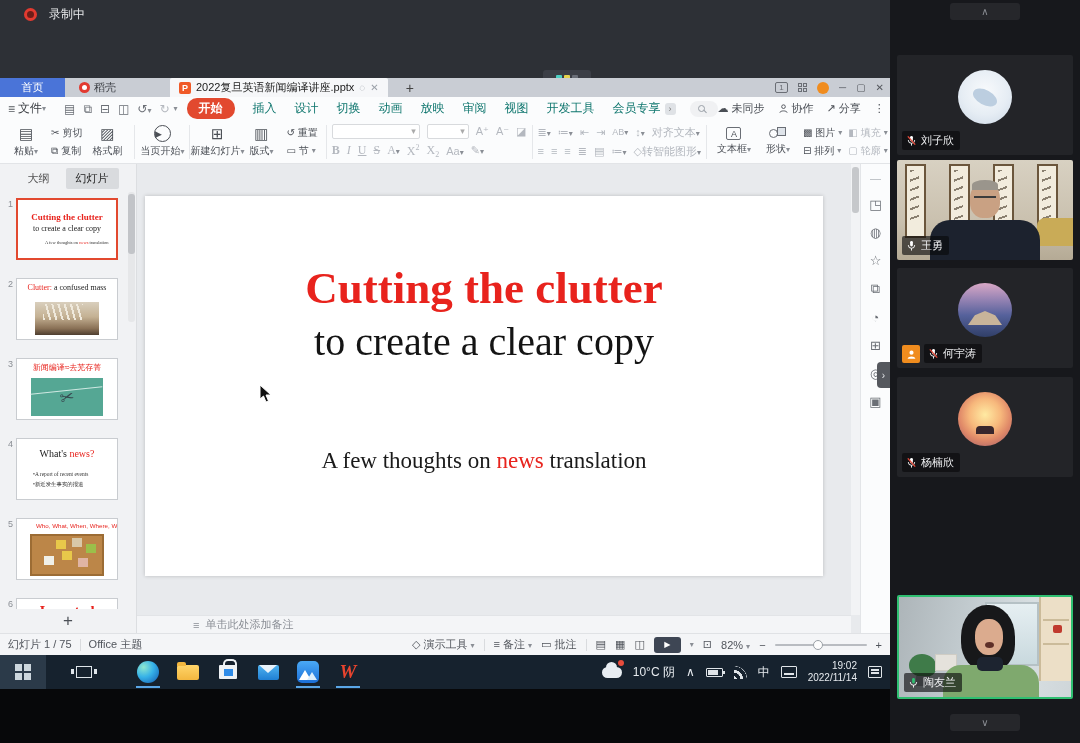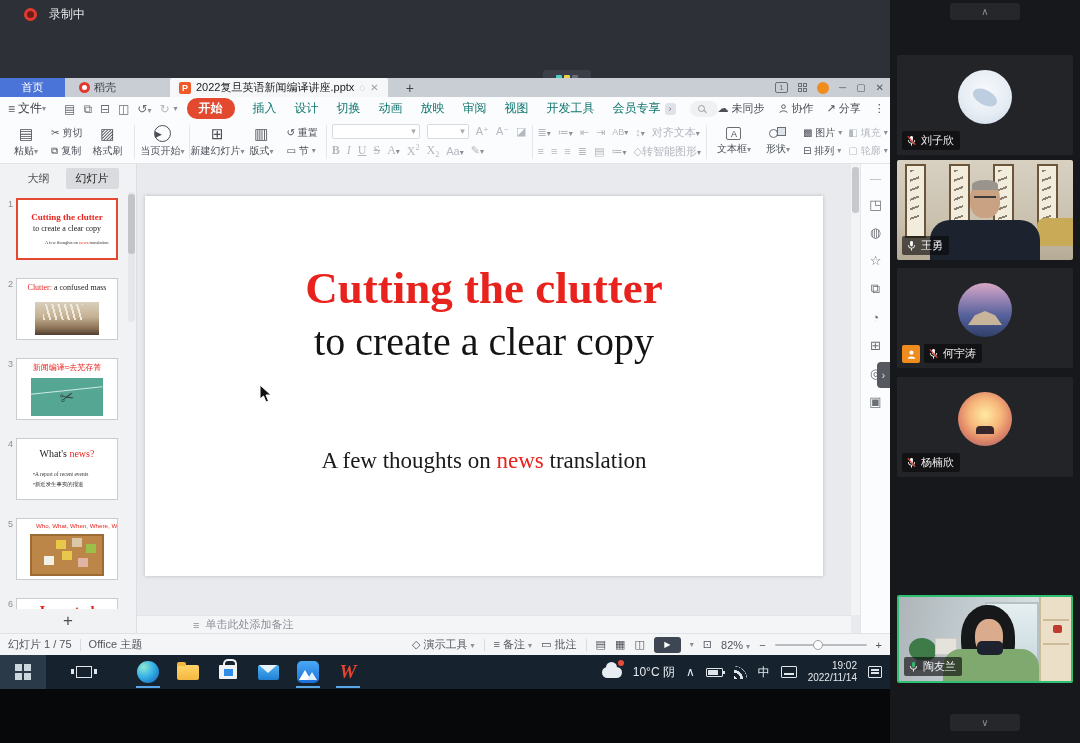--- a/index.html
+++ b/index.html
@@ -172,21 +172,21 @@
   .notif{width:14px;height:12px;border:1px solid #dfe4e8;border-radius:1px;position:relative}
   .notif::after{content:"";position:absolute;left:2px;right:2px;top:2px;height:1.5px;background:#dfe4e8;box-shadow:0 3px 0 #dfe4e8}
   .bottomblack{position:absolute;left:0;top:689px;width:890px;height:54px;background:#07080a}
 
   
   .sidebar{position:absolute;right:0;top:0;width:190px;height:743px;background:#17181c}
   .collapse-btn,.expand-btn{position:absolute;left:60px;width:70px;height:17px;background:#26272b;border-radius:3px;
     display:flex;align-items:center;justify-content:center;color:#8a8d93;font-size:10px}
   .collapse-btn{top:3px}.expand-btn{top:714px}
   .pt{position:absolute;left:7px;width:176px;height:100px;background:#232428;border-radius:2px;overflow:hidden}
-  .pt.speaking{border:2px solid #2fbf71;height:88px}
+  .pt.speaking{border:2px solid #2fbf71;height:104px}
   .chip{position:absolute;left:5px;bottom:5px;display:flex;align-items:center;gap:4px;background:rgba(8,8,10,.62);
     border-radius:2px;padding:2px 6px 2px 4px;color:#f0f1f3;font-size:11px;z-index:3}
   .hostbadge{position:absolute;left:5px;bottom:5px;width:18px;height:18px;background:#f08c1e;border-radius:2px;
     display:flex;align-items:center;justify-content:center;z-index:3}
   .ava{position:absolute;left:50%;top:42%;transform:translate(-50%,-50%);width:54px;height:54px;border-radius:50%;overflow:hidden}
   .ava1{background:radial-gradient(circle at 50% 40%,#f8fafc 0%,#e6edf4 55%,#ccd8e6 100%)}
   .ava1::after{content:"";position:absolute;left:14px;top:20px;width:26px;height:15px;background:#bccee0;border-radius:50%;transform:rotate(28deg)}
   .ava3{background:linear-gradient(180deg,#d9a8c6 0%,#9b86b5 28%,#55619b 60%,#303f68 100%)}
   .ava3::after{content:"";position:absolute;left:10px;bottom:12px;width:34px;height:14px;background:#c8b49a;
     clip-path:polygon(0 100%,20% 30%,50% 0,80% 30%,100% 100%)}

